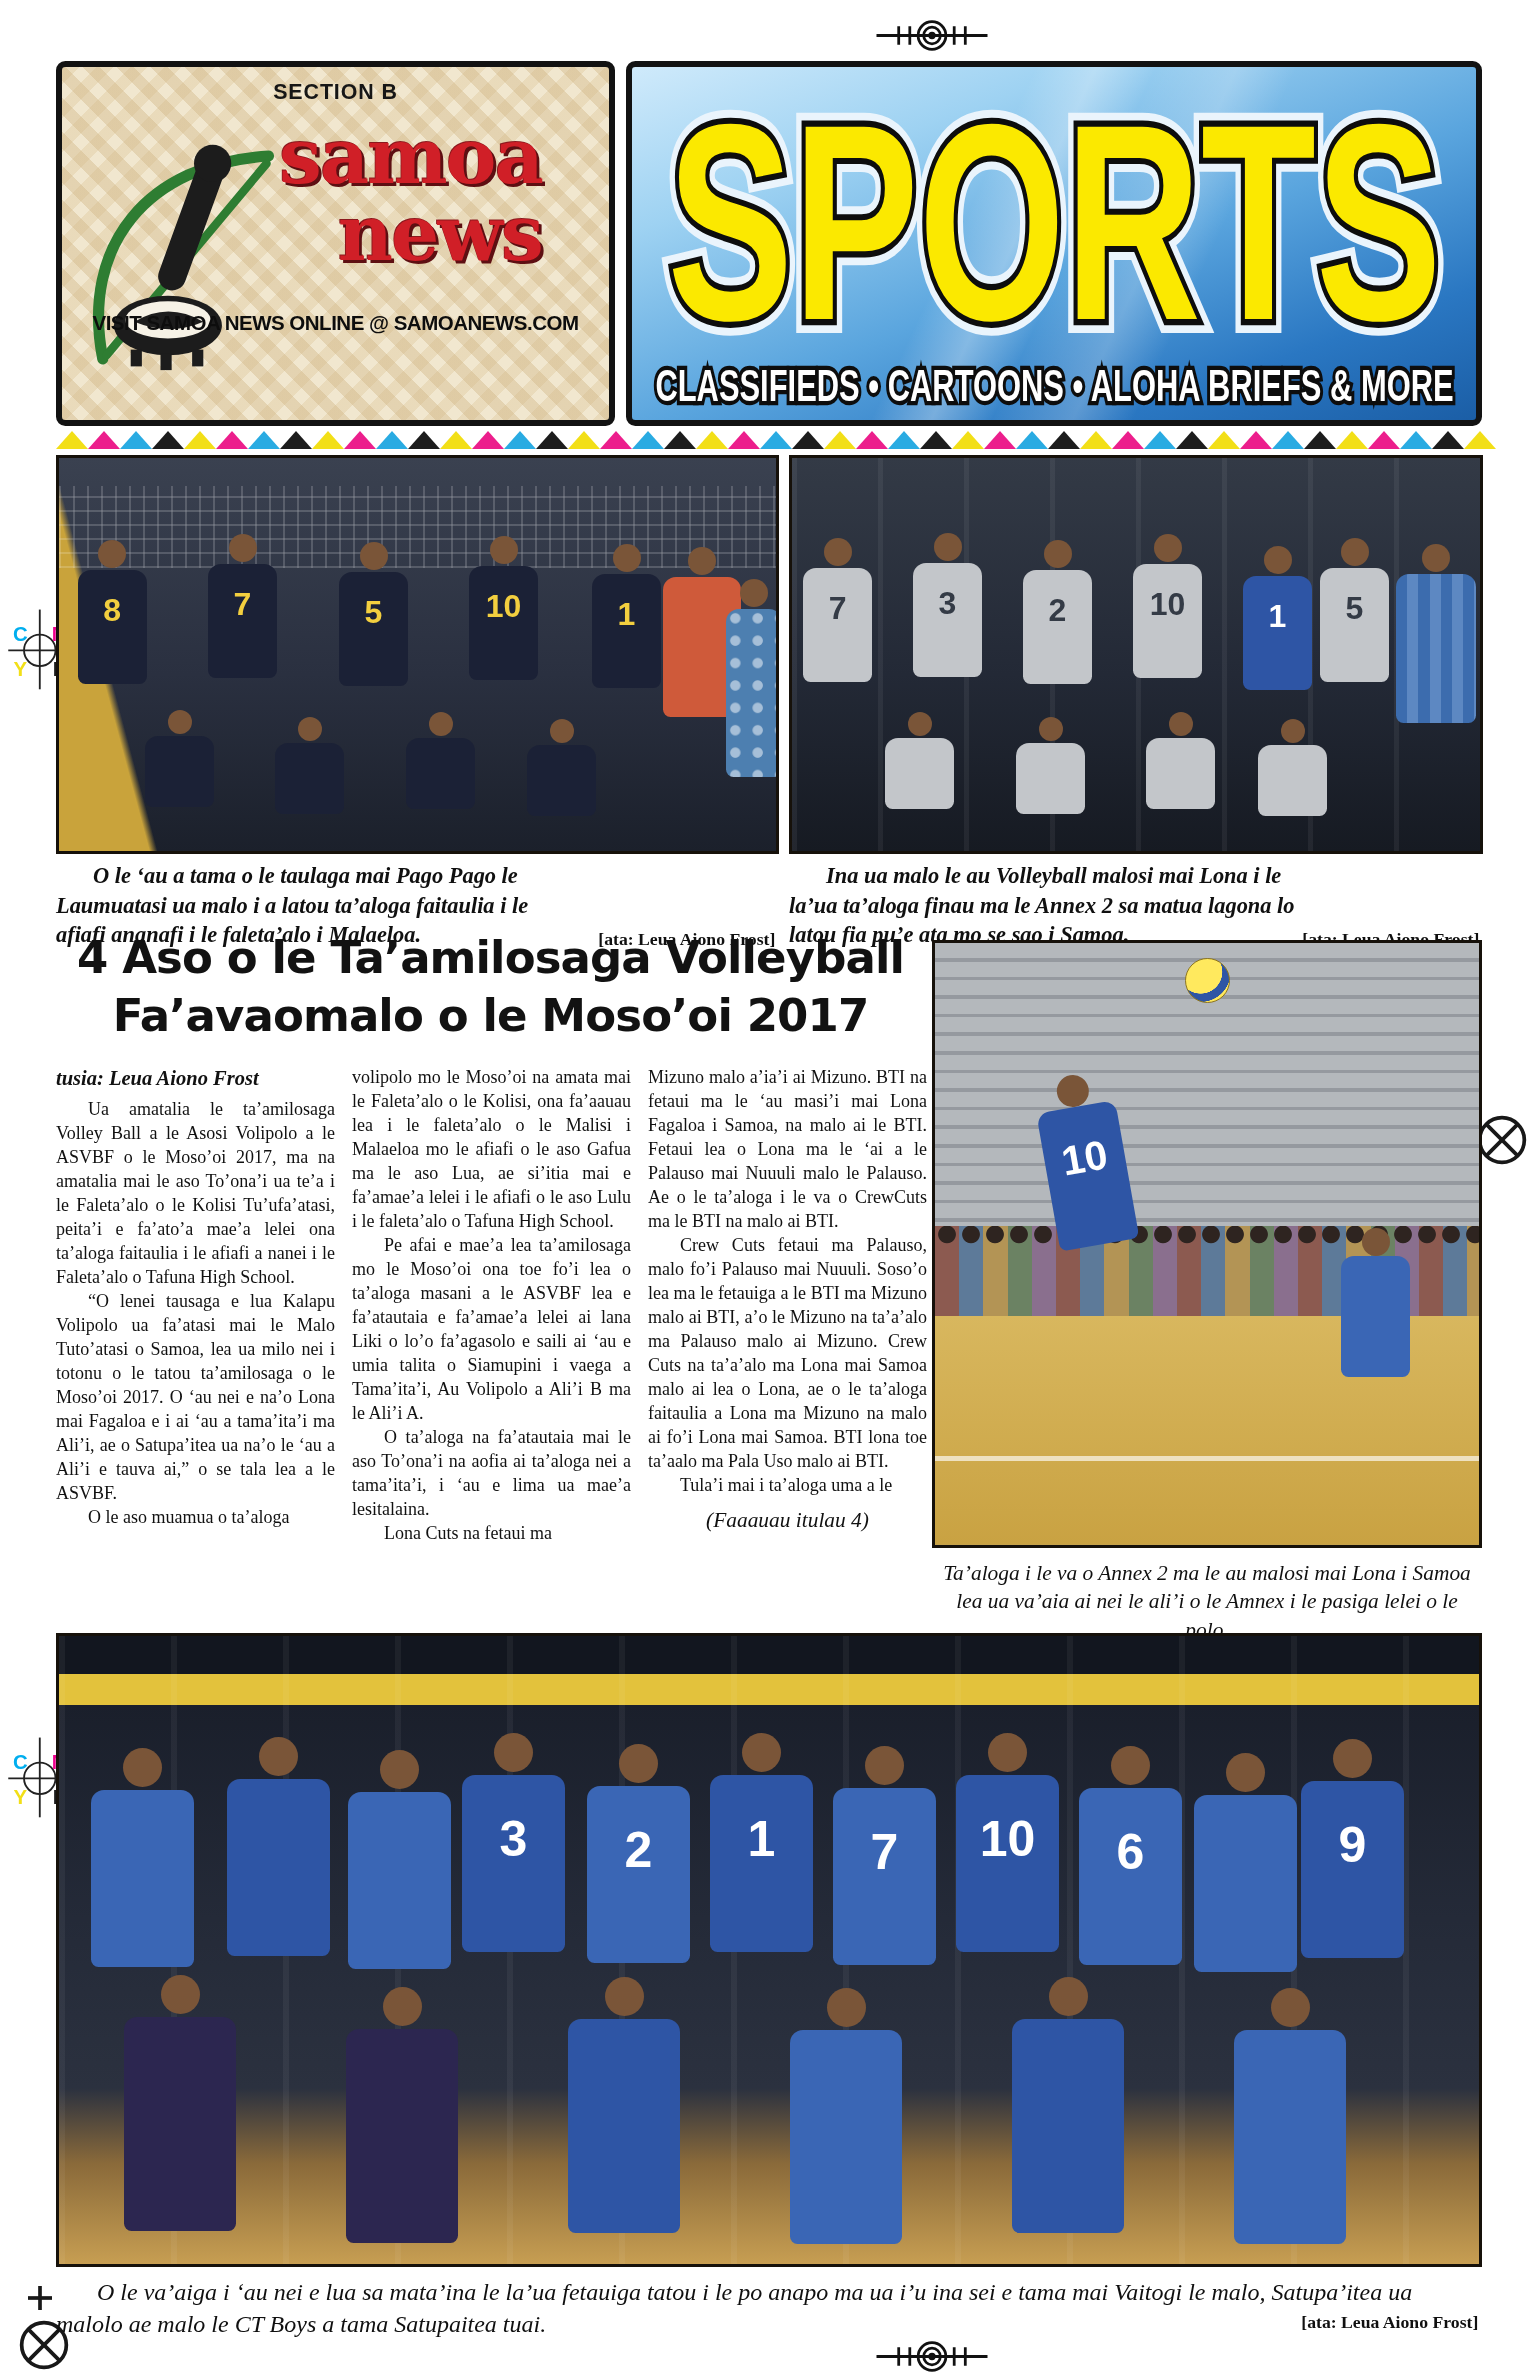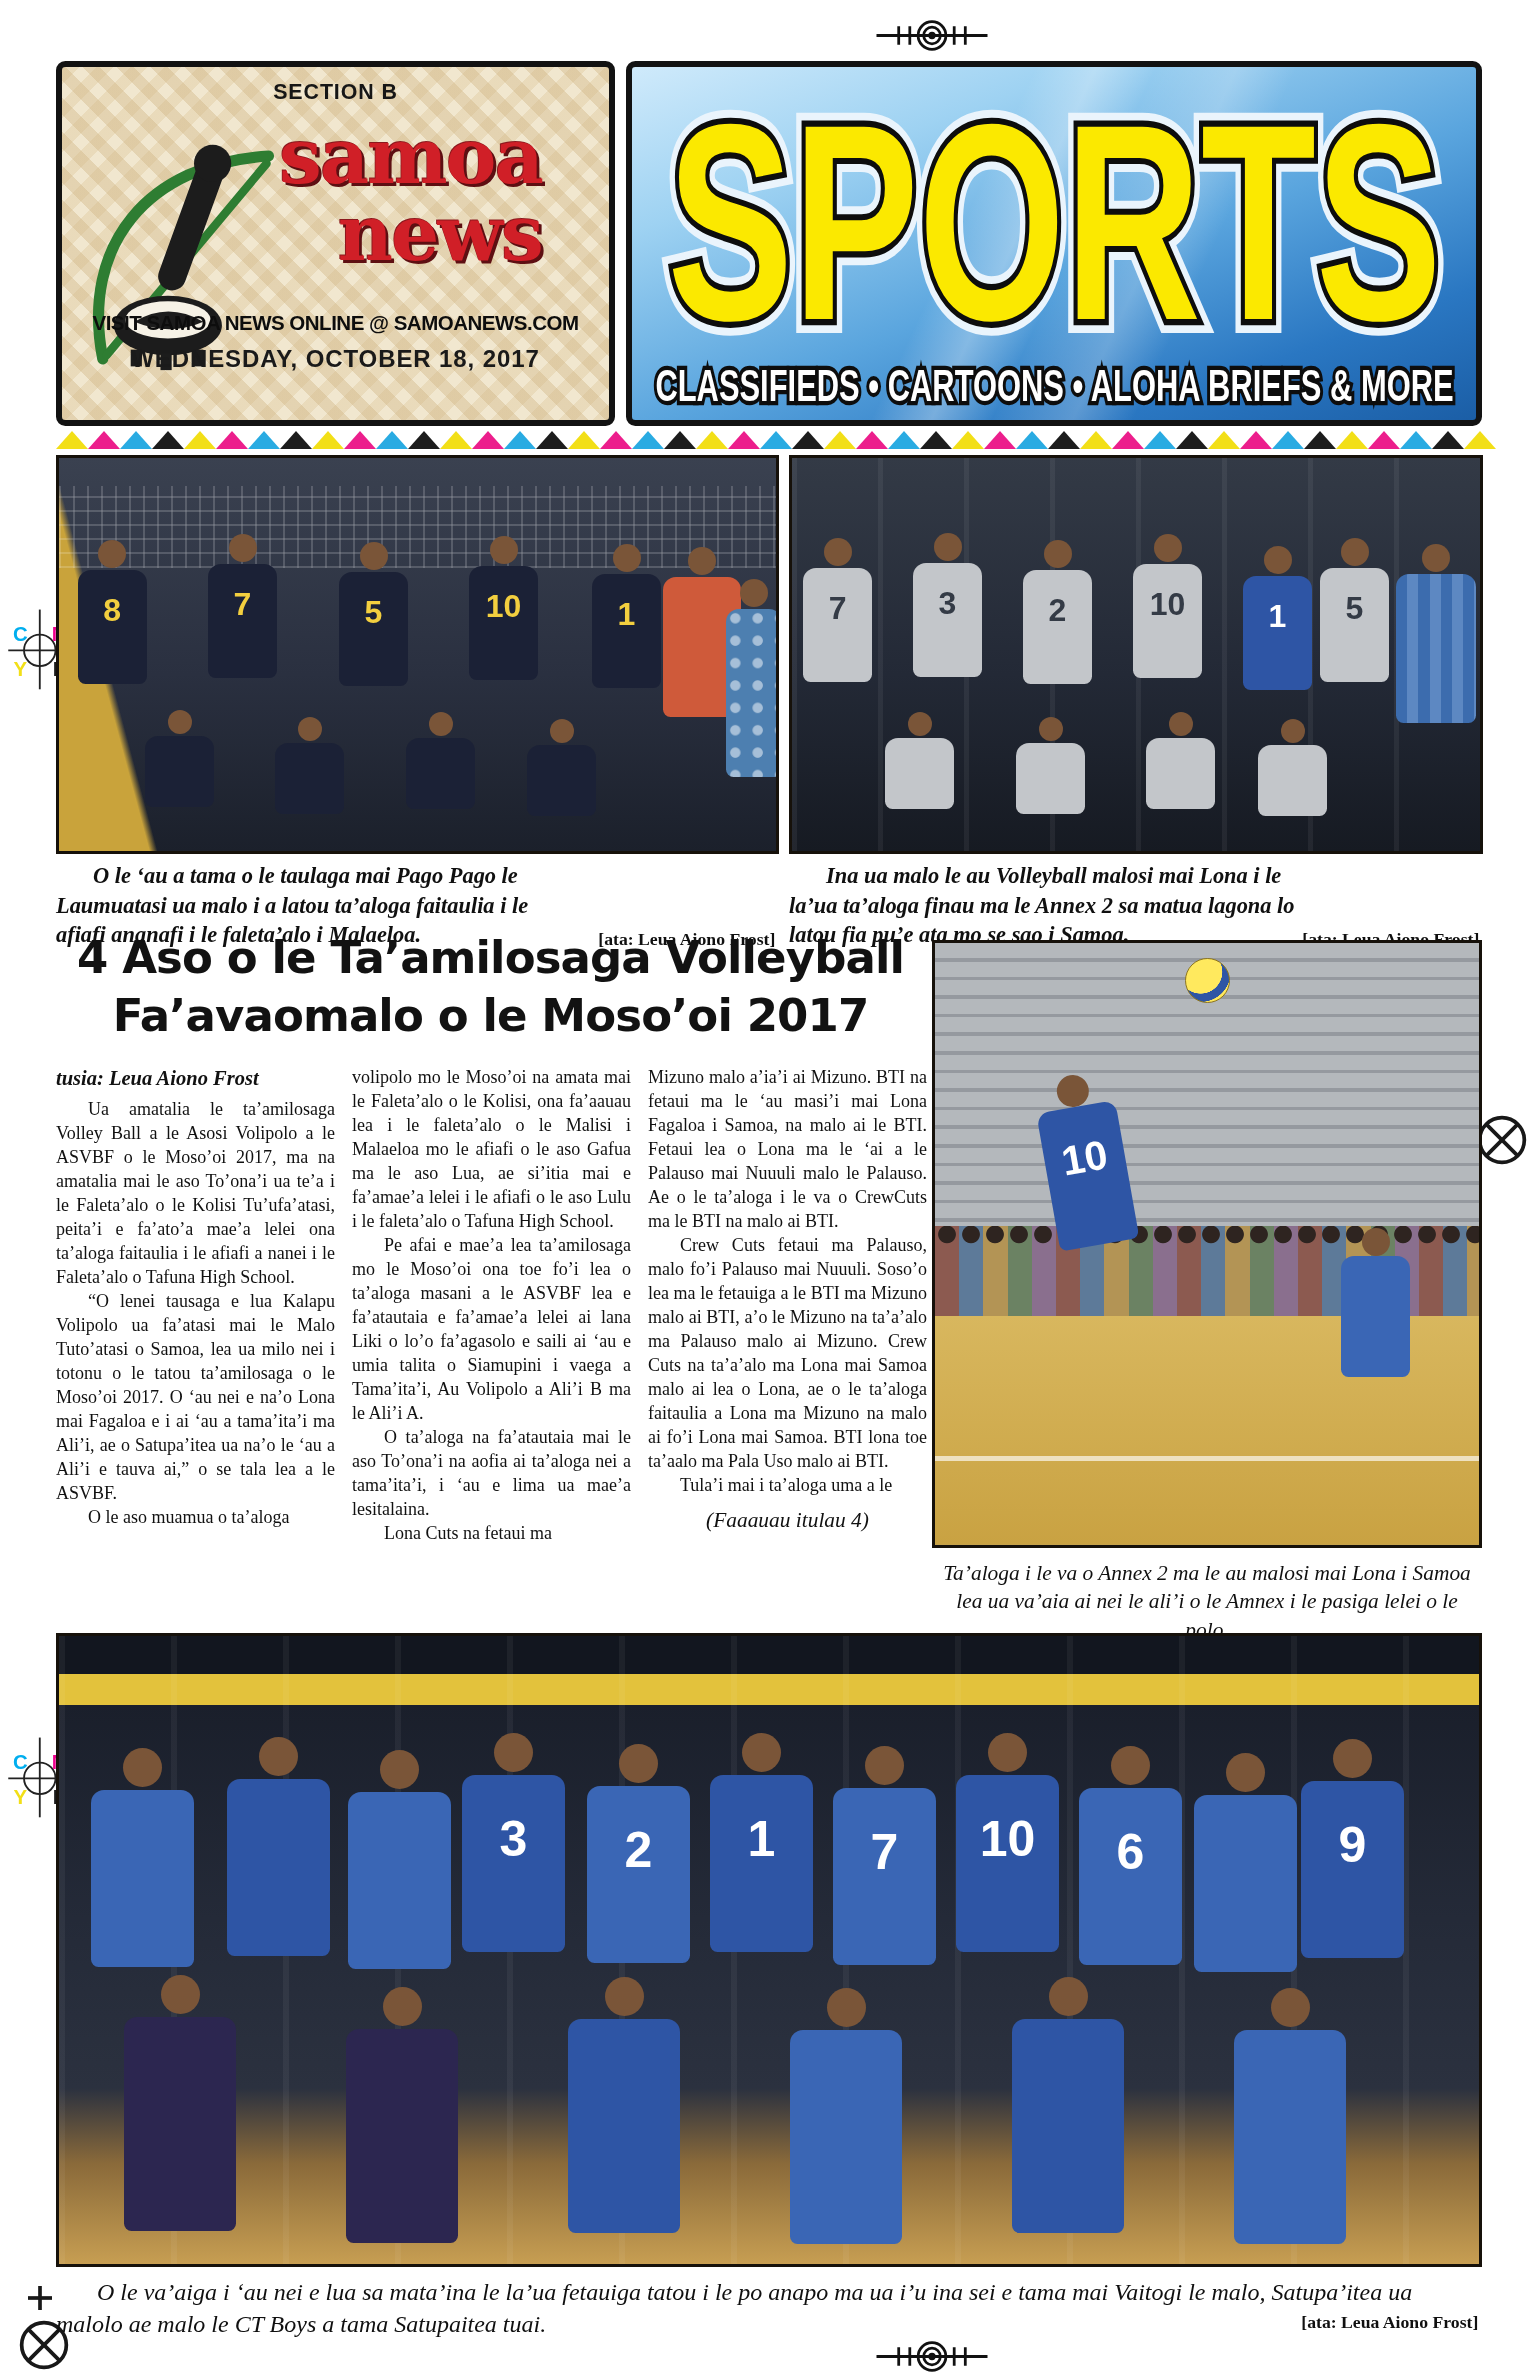--- a/index.html
+++ b/index.html
@@ -196,21 +196,20 @@
       <path d="M66,222 q36,-22 74,0 q-36,16 -74,0z" fill="#1c1c1c"></path>
       <rect x="62" y="252" width="12" height="18" fill="#1c1c1c"></rect>
       <rect x="94" y="256" width="12" height="18" fill="#1c1c1c"></rect>
       <rect x="128" y="252" width="12" height="18" fill="#1c1c1c"></rect>
     </svg>
 
     <div id="logo-word-1" class="logo-word">samoa</div>
     <div id="logo-word-2" class="logo-word">news</div>
 
     <div id="visit-line">VISIT SAMOA NEWS ONLINE @ SAMOANEWS.COM</div>
-    <div id="date-line">WEDNESDAY, OCTOBER 18, 2017</div>
   </div>
 
   <div id="banner">
     <svg width="843" height="351" viewBox="0 0 904 376">
       <text x="452" y="268" text-anchor="middle" textLength="830" lengthAdjust="spacingAndGlyphs" font-family="Liberation Sans, sans-serif" font-weight="bold" font-size="300" fill="none" stroke="#eaf4fc" stroke-width="30">SPORTS</text>
       <text x="452" y="268" text-anchor="middle" textLength="830" lengthAdjust="spacingAndGlyphs" font-family="Liberation Sans, sans-serif" font-weight="bold" font-size="300" fill="#fbe900" stroke="#0d0d0d" stroke-width="13" paint-order="stroke">SPORTS</text>
       <text x="452" y="356" text-anchor="middle" textLength="856" lengthAdjust="spacingAndGlyphs" font-family="Liberation Sans, sans-serif" font-weight="bold" font-size="47" fill="#ffffff" stroke="#0d0d0d" stroke-width="9" paint-order="stroke">CLASSIFIEDS • CARTOONS • ALOHA BRIEFS &amp; MORE</text>
     </svg>
   </div>
 

